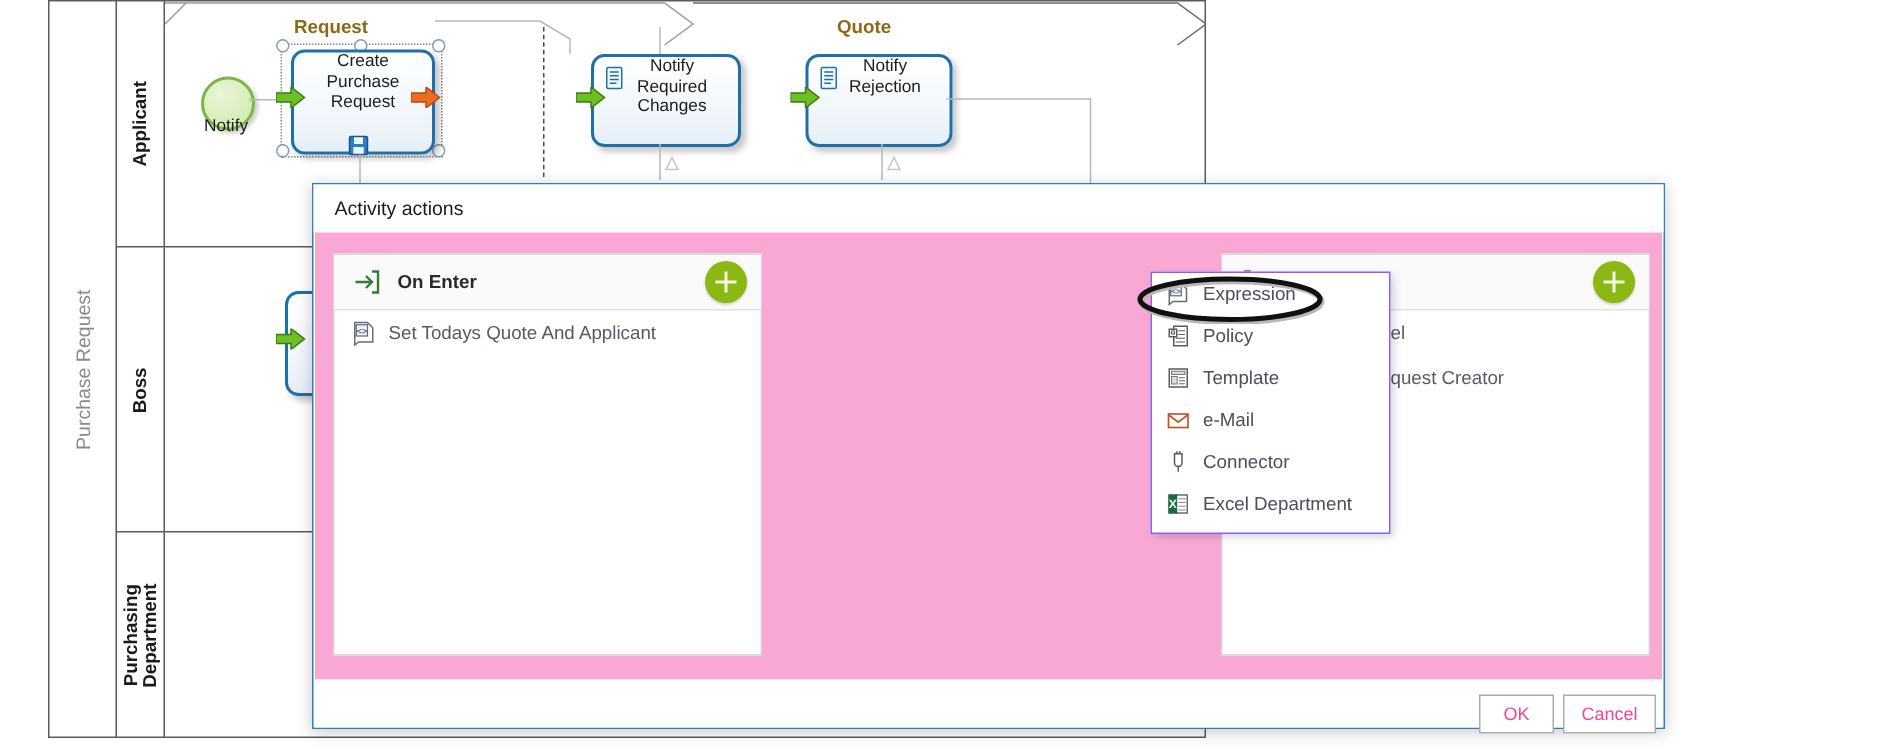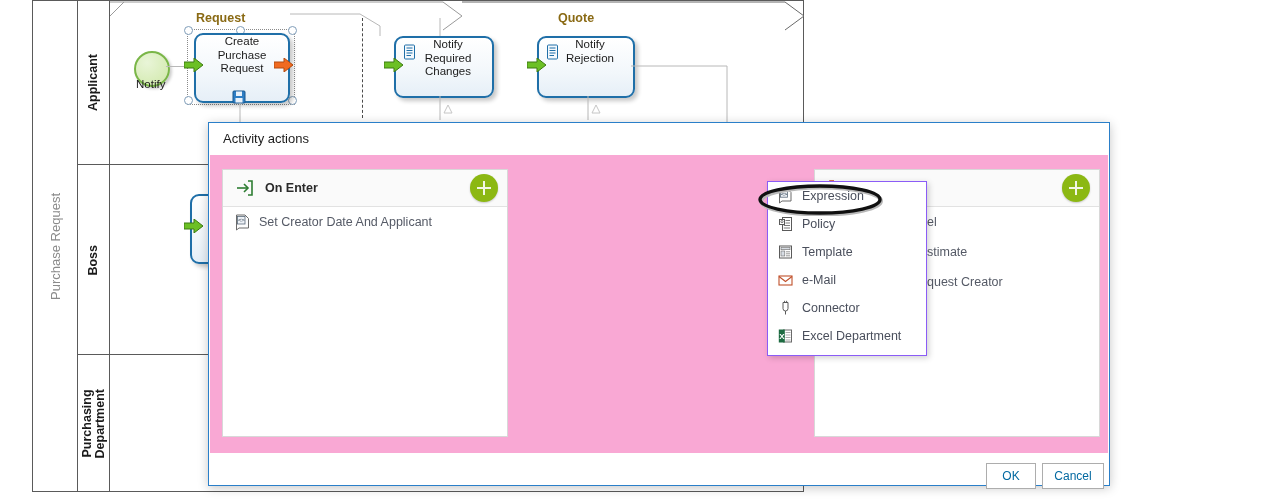--- a/index.html
+++ b/index.html
@@ -80,21 +80,21 @@
     display:flex;align-items:center;justify-content:center;cursor:pointer;}
   .plus:before{content:"";position:absolute;width:14px;height:2px;background:#f2f7e4;}
   .plus:after{content:"";position:absolute;width:2px;height:14px;background:#f2f7e4;}
 
   .item{height:30px;display:flex;align-items:center;padding-left:12px;
     font-size:12.5px;color:#555a66;}
   .item .iico{width:15px;height:17px;margin-right:9px;flex:none;}
   .item:first-of-type{margin-top:6px;}
 
   .btn{position:absolute;top:10px;width:50px;height:26px;border:1px solid #adadad;
-    background:#ffffff;font-size:12px;color:#0369a1;box-sizing:border-box;
+    background:#ffffff;font-size:12px;color:#ec4899;box-sizing:border-box;
     display:flex;align-items:center;justify-content:center;cursor:pointer;
     font-family:"Liberation Sans", sans-serif;}
 
   
   #menu{position:absolute;left:767px;top:181px;width:160px;height:175px;
     background:#ffffff;border:1px solid #8b5cf6;box-sizing:border-box;
     box-shadow:2px 2px 6px rgba(0,0,0,.18);z-index:40;}
   .mitem{height:28px;display:flex;align-items:center;padding-left:10px;
     font-size:12.5px;color:#4a4f5c;cursor:pointer;}
   .mitem .mico{width:15px;height:16px;margin-right:9px;flex:none;}
@@ -232,42 +232,39 @@
         </svg>
         <span class="htxt">On Enter</span>
         <div class="plus"></div>
       </div>
       <div class="item">
         <svg class="iico" viewBox="0 0 15 17">
           <path d="M1.5,1 L10,1 L13.5,4.5 L13.5,14 L4,14 L1.5,16 Z" fill="#fdfdfd" stroke="#6b6b6b"></path>
           <rect x="2.5" y="2.5" width="7.5" height="7.5" fill="#eef2f7" stroke="#5a6a7a" stroke-width=".8"></rect>
           <text x="6.3" y="8.4" font-size="6" fill="#3a4a5a" text-anchor="middle" font-family="DejaVu Sans Mono, monospace">&lt;&gt;</text>
         </svg>
-        <span>Set Creator Date And Applicant</span>
+        <span>Set Todays Quote And Applicant</span>
       </div>
     </div>
 
 
     <div class="col" style="left:604px;">
       <div class="col-hdr">
         <svg class="hicon" viewBox="0 0 20 20">
           <path d="M7,3 L3,3 L3,17 L7,17" fill="none" stroke="#d14524" stroke-width="1.6"></path>
           <line x1="5" y1="10" x2="17" y2="10" stroke="#d14524" stroke-width="1.6"></line>
           <path d="M13,6 L17,10 L13,14" fill="none" stroke="#d14524" stroke-width="1.6"></path>
         </svg>
         <span class="htxt">On Exit</span>
         <div class="plus"></div>
       </div>
       <div class="item" style="padding-left:112px;">
         <span>el</span>
       </div>
       <div class="item" style="padding-left:112px;">
-        <span>stimate</span>
-      </div>
-      <div class="item" style="padding-left:112px;">
         <span>quest Creator</span>
       </div>
     </div>
   </div>
 
   <div id="dlg-footer">
     <div class="btn" style="left:776px;">OK</div>
     <div class="btn" style="left:832px;width:62px;">Cancel</div>
   </div>
 </div>

